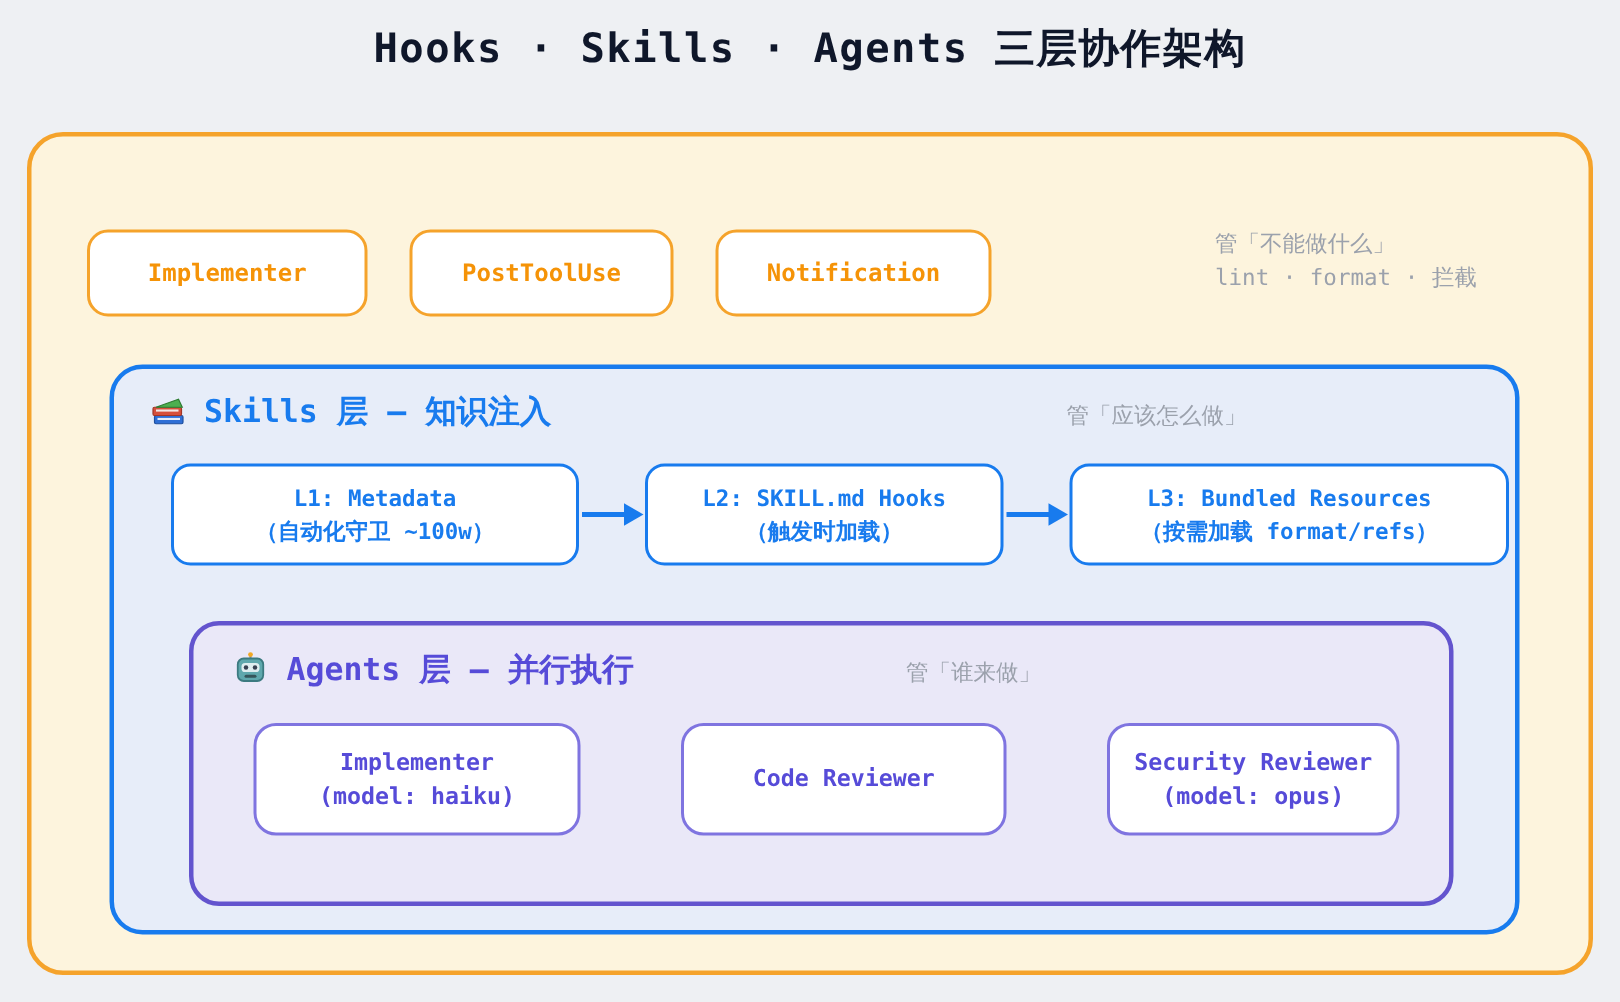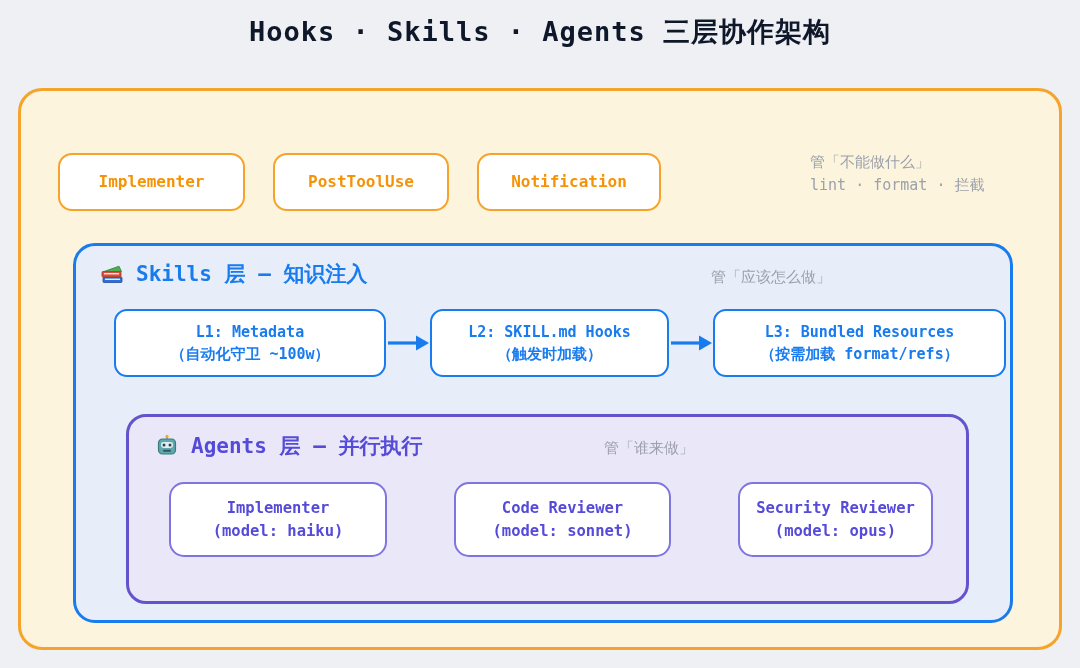--- a/index.html
+++ b/index.html
@@ -159,21 +159,20 @@
 
       <div class="note agents-note">管「谁来做」</div>
 
       <div class="agent-row">
         <div class="node agent-node aw0">
           <div>Implementer</div>
           <div>(model: haiku)</div>
         </div>
         <div class="node agent-node aw1">
           <div>Code Reviewer</div>
-          <div>(model: sonnet)</div>
         </div>
         <div class="node agent-node aw2">
           <div>Security Reviewer</div>
           <div>(model: opus)</div>
         </div>
       </div>
 
     </div>
   </div>
 </div>

